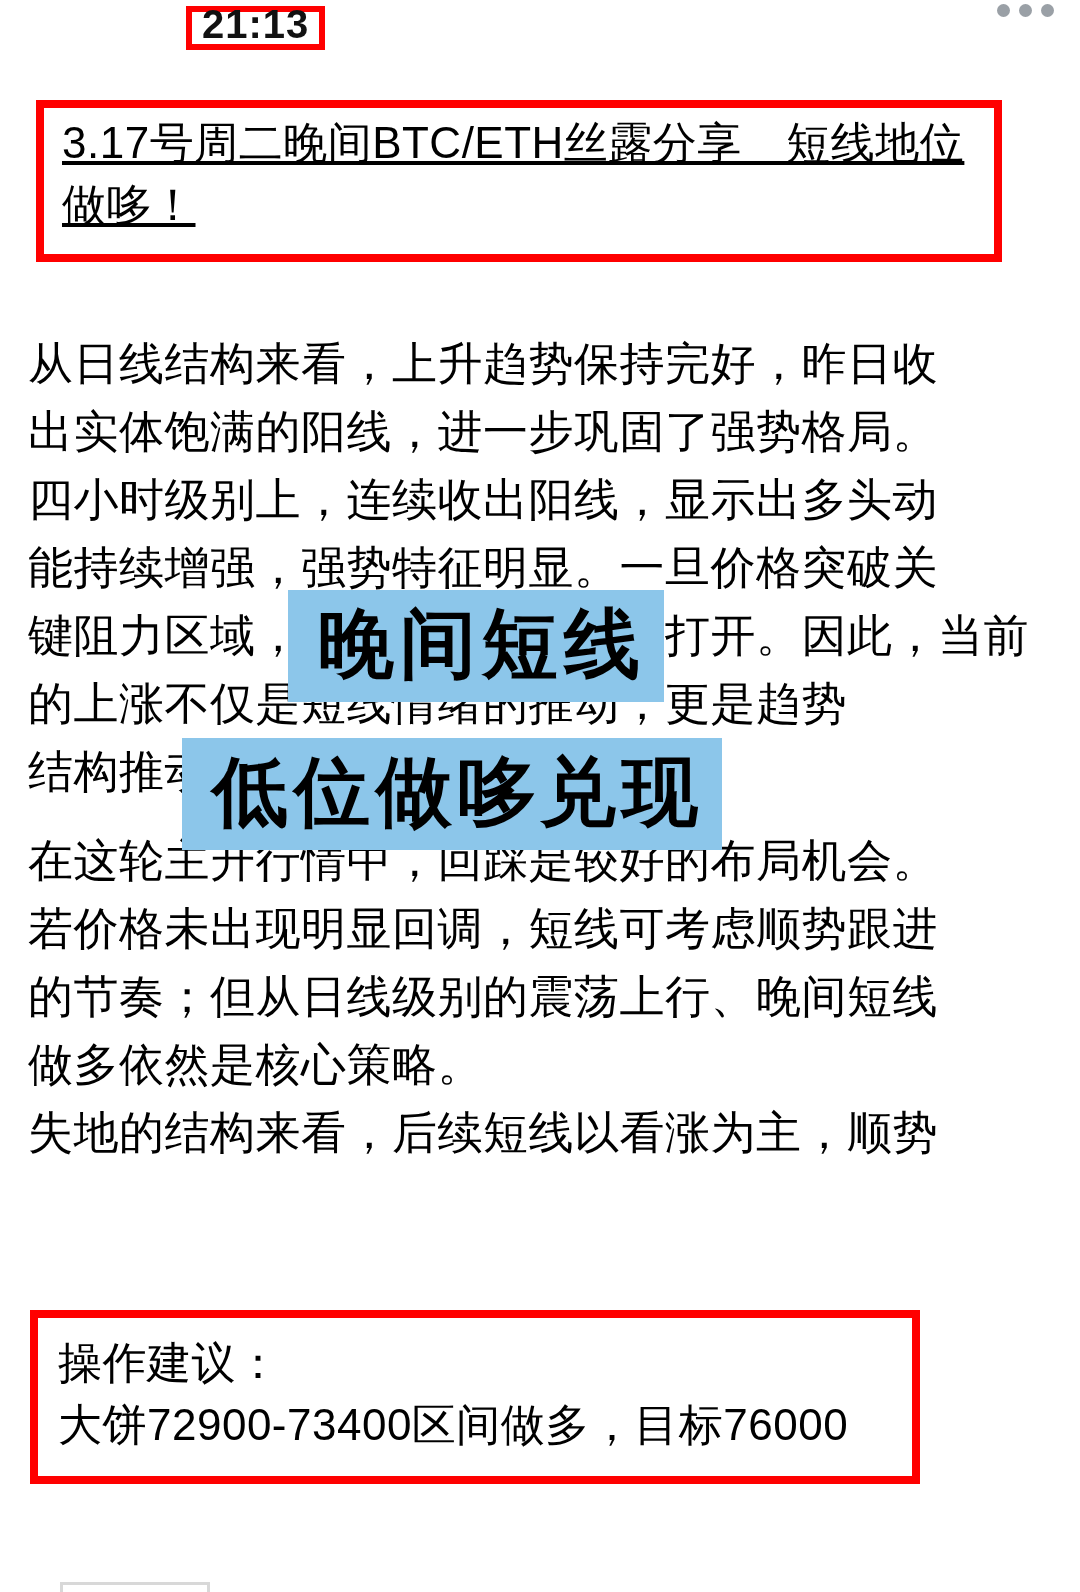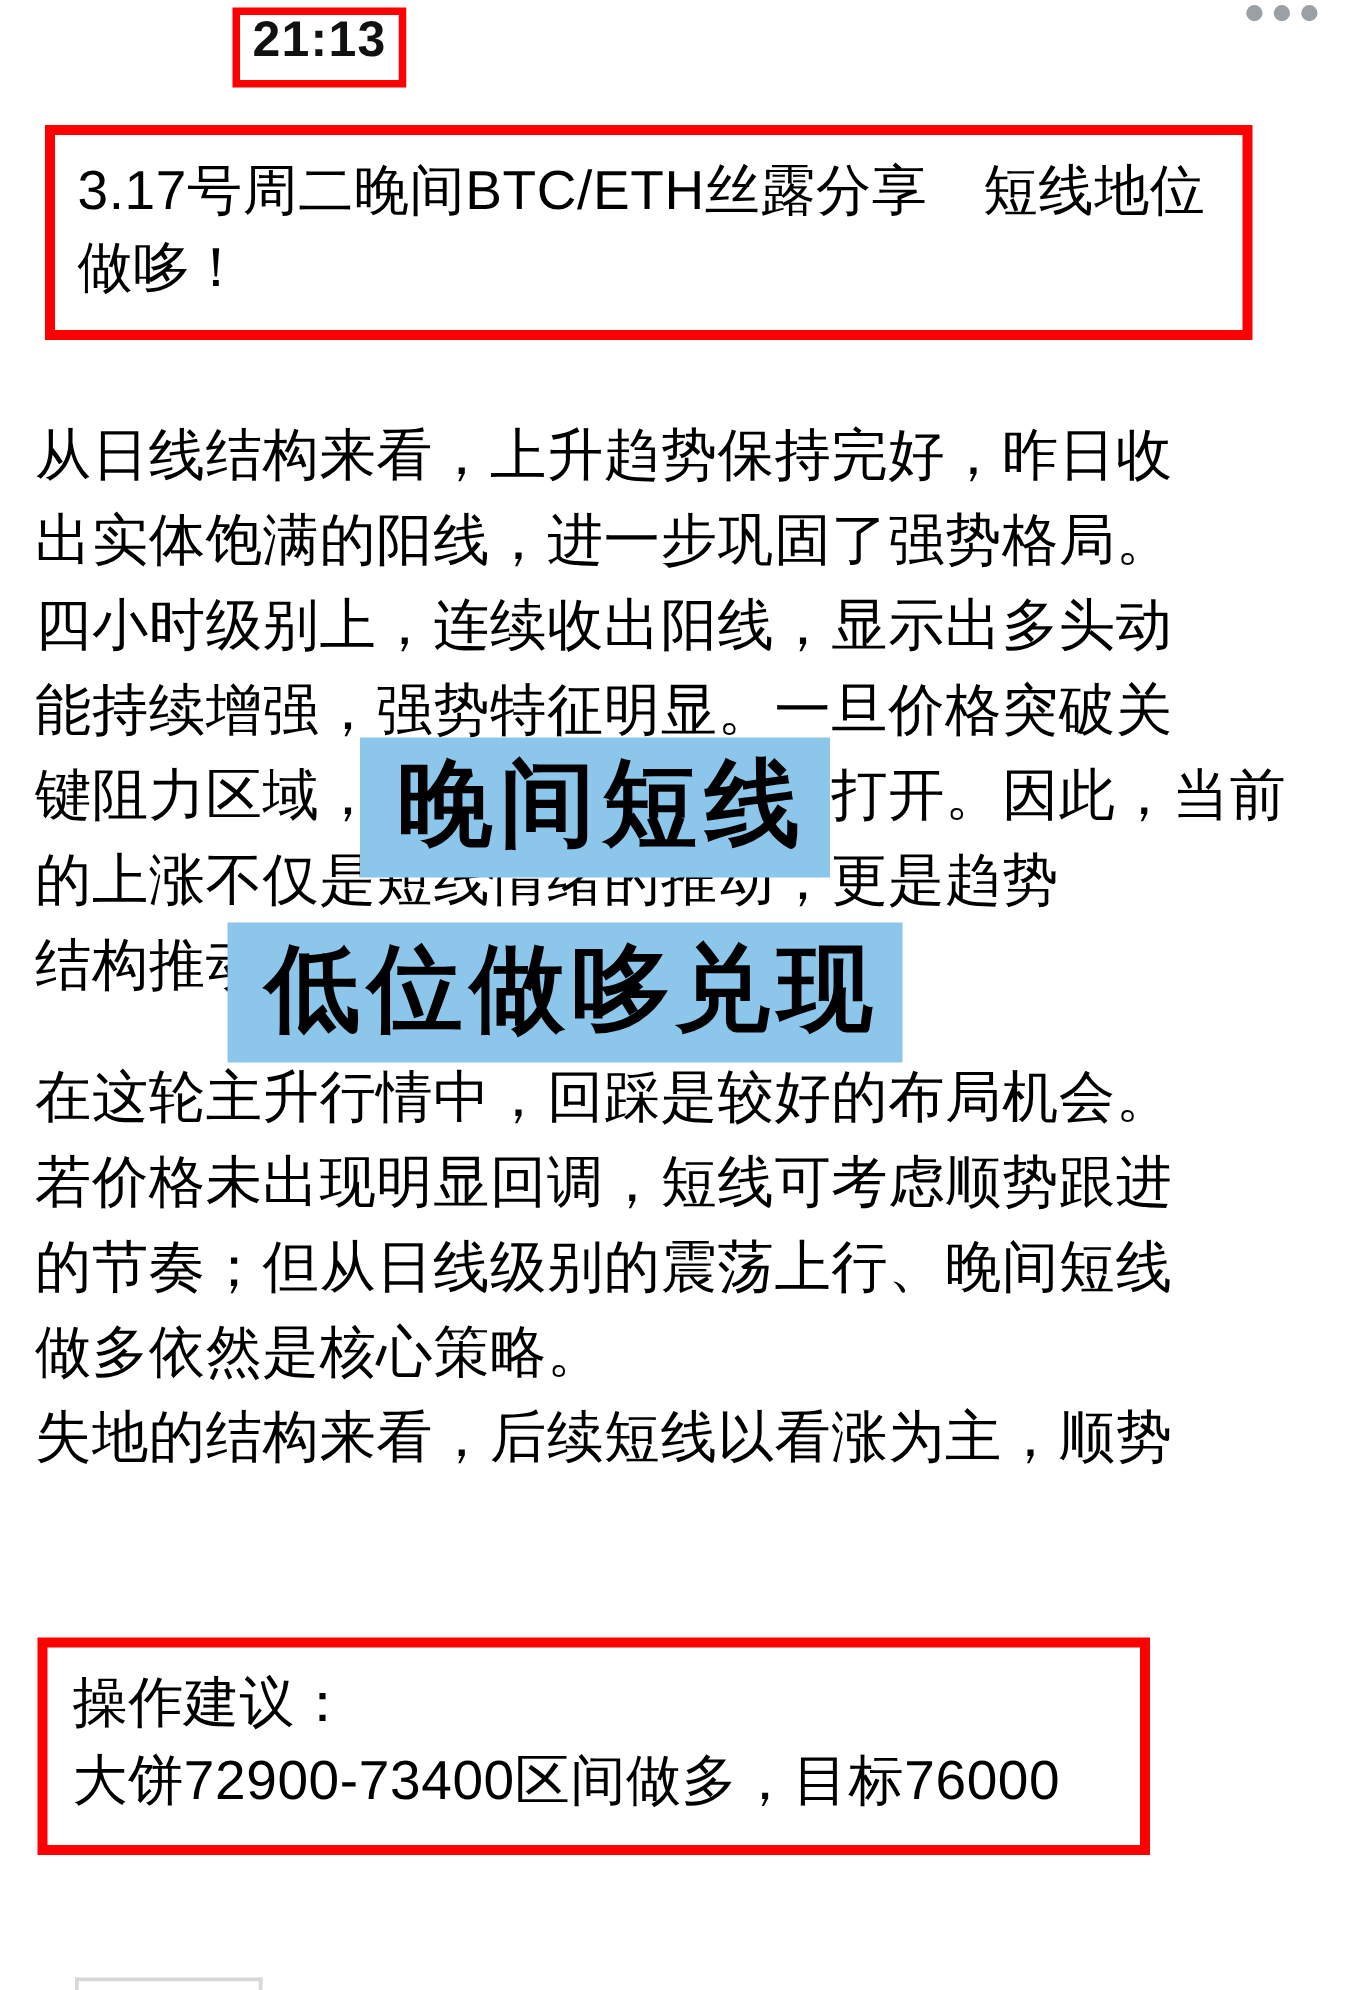--- a/index.html
+++ b/index.html
@@ -24,23 +24,23 @@
     width: 1080px;
     height: 70px;
   }
   .timestamp-wrap {
     position: absolute;
     left: 186px;
     top: 6px;
     border: 6px solid #ff0000;
     padding: 0 10px;
     box-sizing: border-box;
-    height: 64px;
+    height: 44px;
     display: flex;
-    align-items: flex-start;
+    align-items: flex-end;
   }
   .timestamp {
     font-size: 40px;
     font-weight: bold;
     letter-spacing: 1px;
     line-height: 1;
     color: #111;
   }
   .dots {
     position: absolute;
@@ -59,21 +59,22 @@
   }
 
   
   .headline-box {
     position: absolute;
     left: 36px;
     top: 100px;
     width: 966px;
     box-sizing: border-box;
     border: 8px solid #ff0000;
-    padding: 14px 18px 18px 18px;
+    padding: 4px 18px 18px 18px;
+    text-decoration: underline;
   }
   .headline-box .line {
     font-size: 44px;
     line-height: 62px;
     letter-spacing: 0.5px;
     white-space: pre;
   }
 
   
   .body-text {
@@ -81,21 +82,21 @@
     left: 28px;
     top: 330px;
     width: 960px;
   }
   .body-text .para {
     font-size: 45px;
     line-height: 68px;
     letter-spacing: 0.5px;
   }
   .body-text .para.second {
-    margin-top: 38px;
+    margin-top: 21px;
   }
   .body-text .para .line {
     white-space: pre;
   }
 
   
   .overlay {
     position: absolute;
     left: 0;
     top: 590px;

